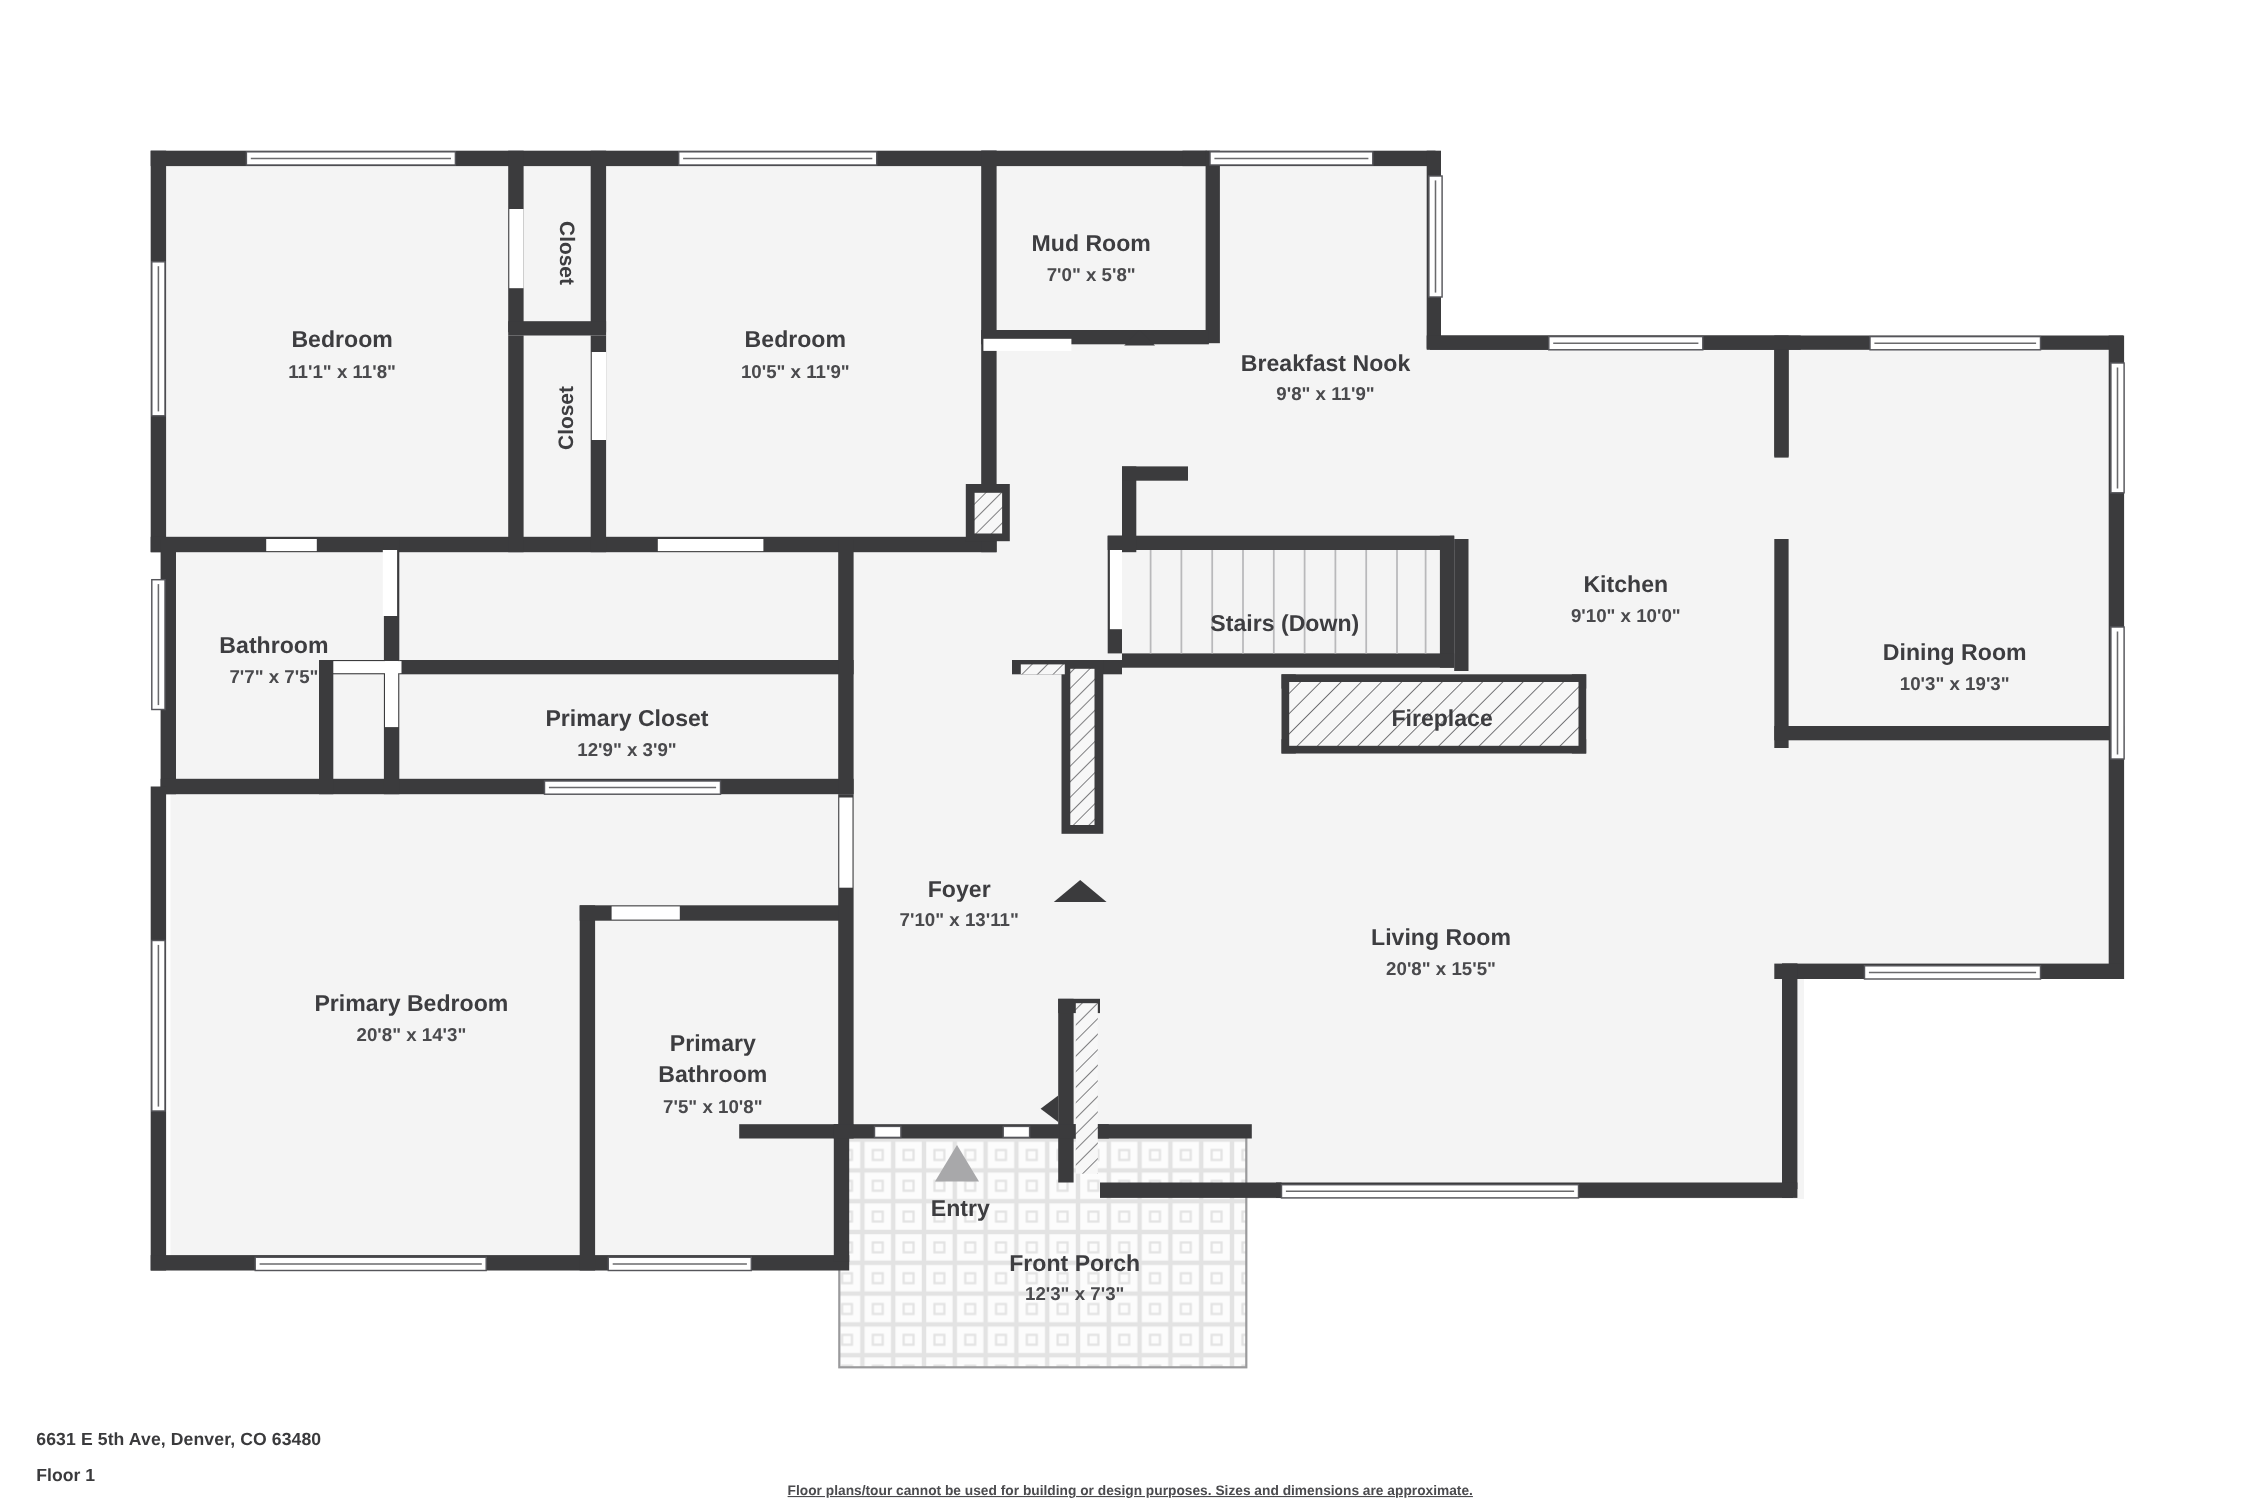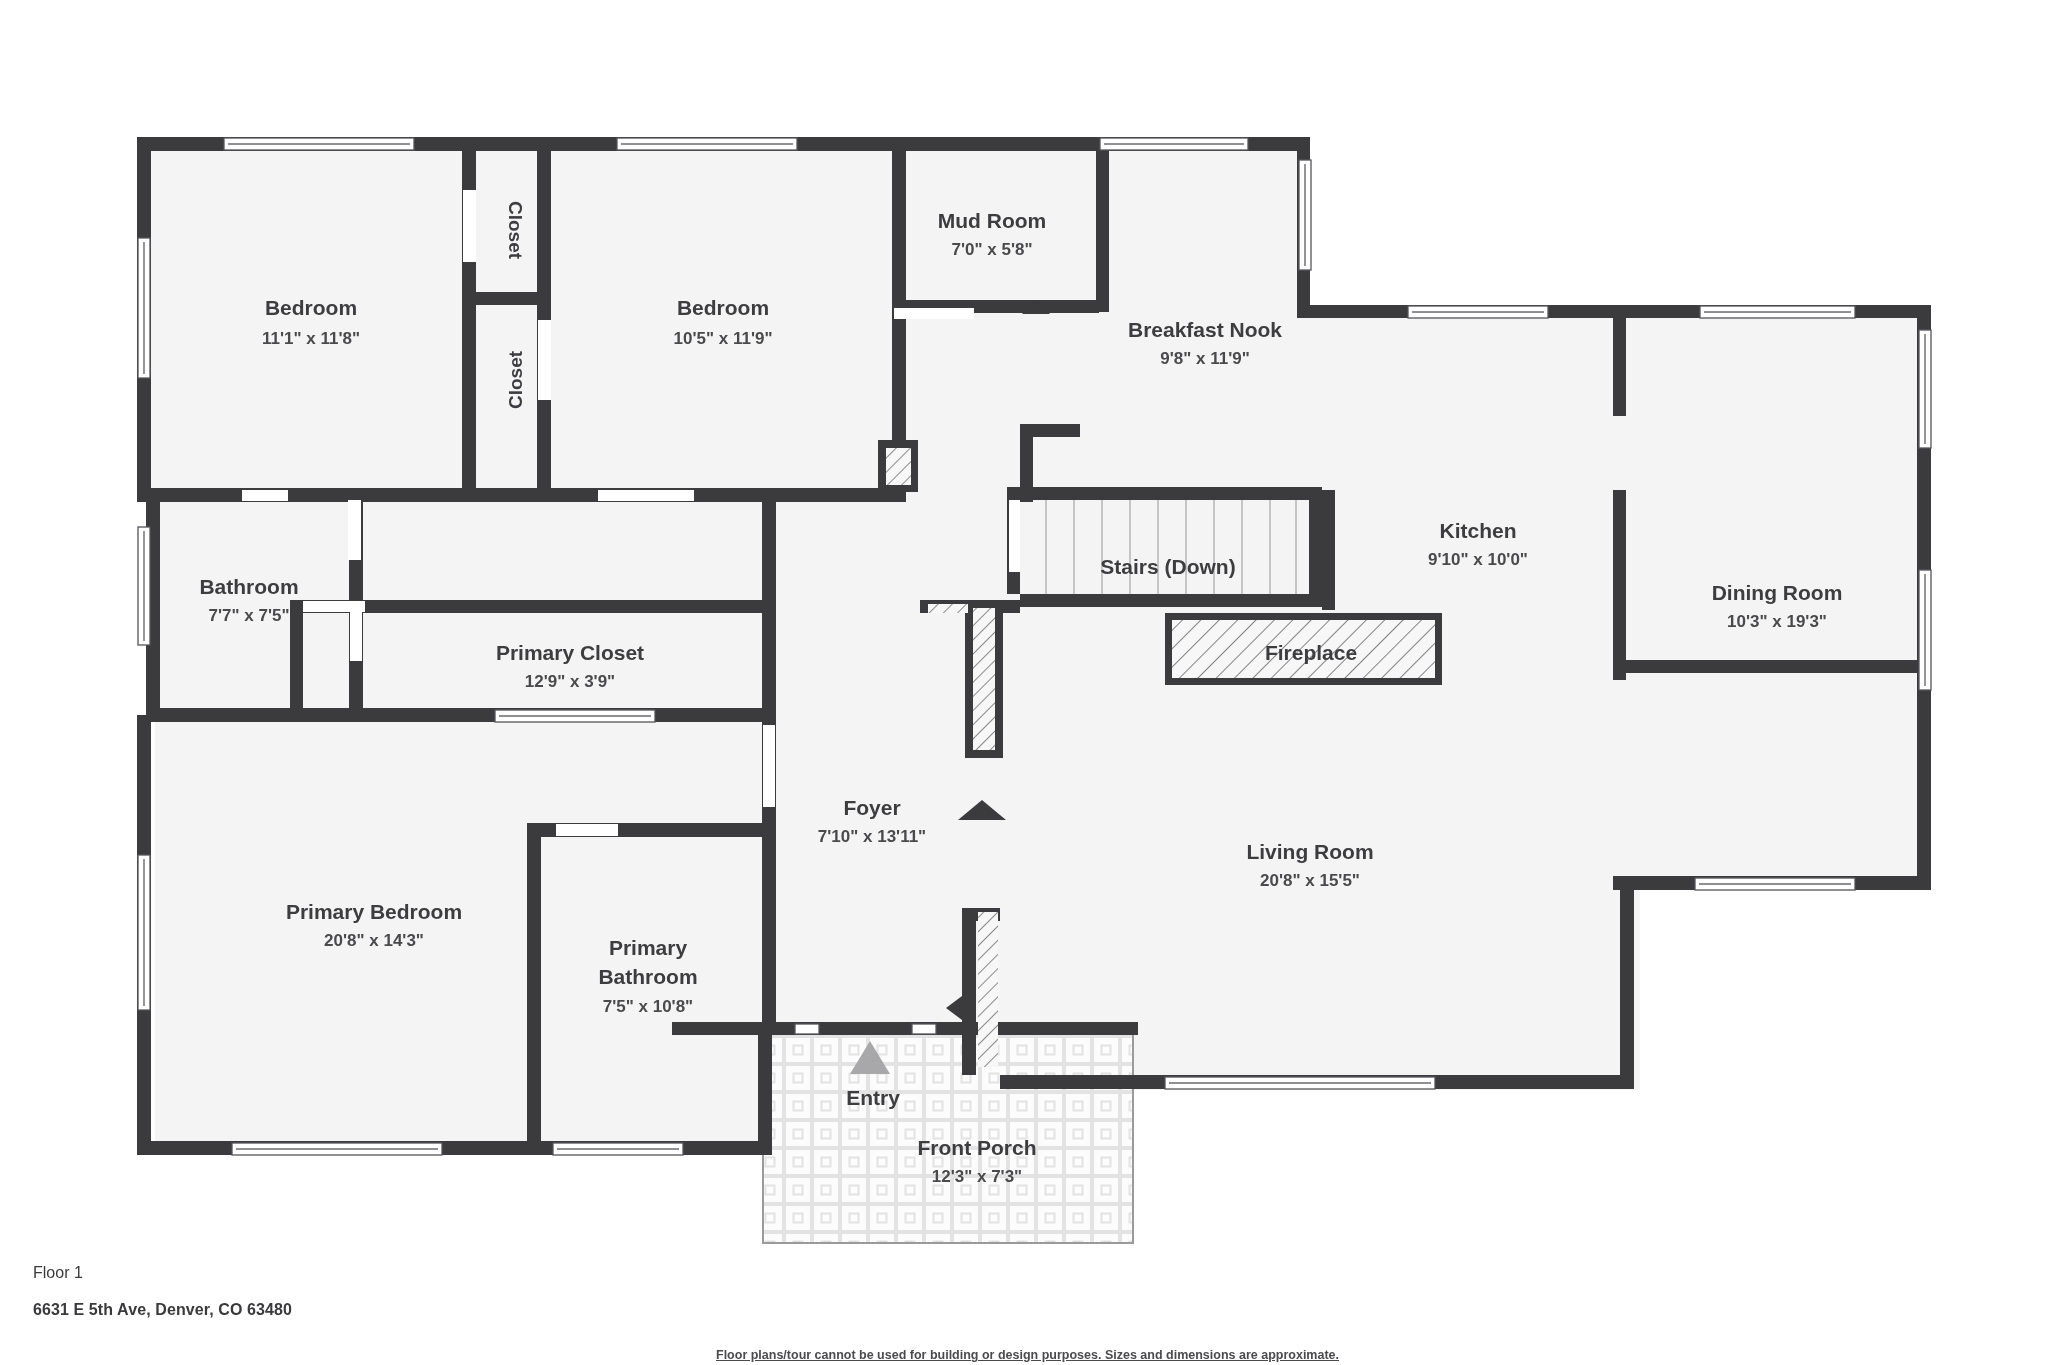--- a/index.html
+++ b/index.html
@@ -61,23 +61,23 @@
     font-family: "Liberation Sans", sans-serif;
     font-weight: bold;
     font-size: 16px;
     color: #3a3a3c;
     letter-spacing: 0.1px;
     white-space: nowrap;
   }
   .footer-floor {
     position: absolute;
     left: 33px;
-    top: 1264px;
-    font-family: "Liberation Sans", sans-serif;
-    font-weight: normal;
+    top: 1333px;
+    font-family: "Liberation Sans", sans-serif;
+    font-weight: bold;
     font-size: 16px;
     color: #3a3a3c;
     white-space: nowrap;
   }
   .footer-disclaimer {
     position: absolute;
     left: 716px;
     top: 1348px;
     font-family: "Liberation Sans", sans-serif;
     font-weight: bold;

